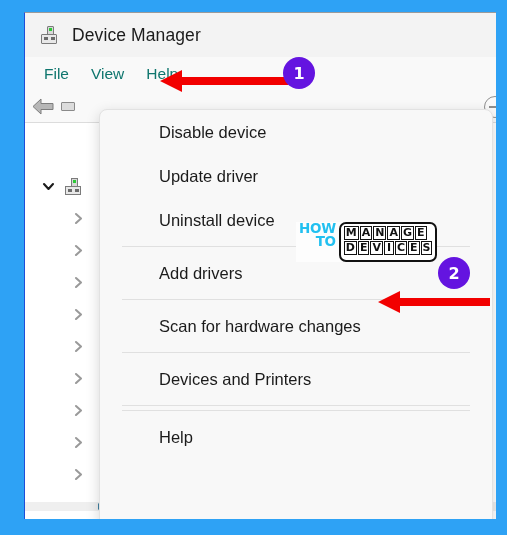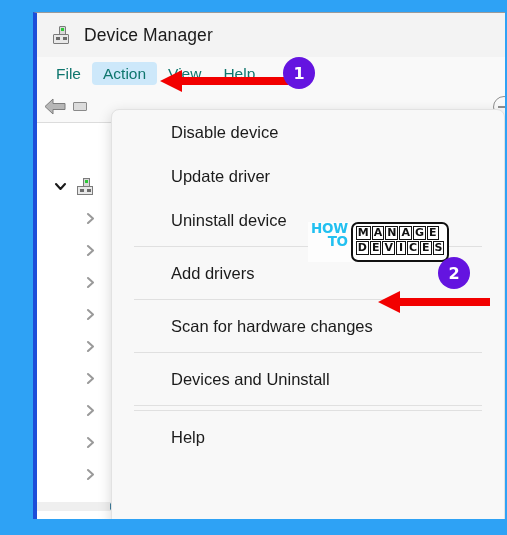--- a/index.html
+++ b/index.html
@@ -20,24 +20,24 @@
   #frame {
     position: absolute;
     left: 0; top: 0;
     width: 507px; height: 535px;
     background: #2ea2f5;
   }
 
   
   #window {
     position: absolute;
-    left: 33px;  top: 12px;
+    left: 24px;  top: 12px;
     width: 472px; height: 507px;
     background: #ffffff;
-    border-left: 4px solid #1d4ed8;
+    border-left: 1px solid #1d4ed8;
     border-top: 1px solid #9a9a9a;
     overflow: hidden;
   }
 
   
   #titlebar {
     position: absolute;
     left: 0; top: 0;
     width: 100%; height: 44px;
     background: #f3f3f3;
@@ -329,21 +329,20 @@
         <div class="led"></div>
         <div class="body"></div>
         <div class="port1"></div>
         <div class="port2"></div>
       </div>
       <div id="app-title">Device Manager</div>
     </div>
 
     <div id="menubar">
       <div class="menubar-item">File</div>
-      <div class="menubar-item active">Action</div>
       <div class="menubar-item">View</div>
       <div class="menubar-item">Help</div>
     </div>
 
     <div id="toolbar">
       <div id="tb-back">
         <svg width="21" height="17" viewBox="0 0 21 17">
           <polygon points="0,8.5 8,1 8,5.5 20,5.5 20,11.5 8,11.5 8,16" fill="#b7b7b7" stroke="#7d7d7d" stroke-width="1"></polygon>
         </svg>
       </div>
@@ -452,21 +451,21 @@
       <div class="sep"></div>
 
       <div class="mi">Add drivers</div>
 
       <div class="sep"></div>
 
       <div class="mi">Scan for hardware changes</div>
 
       <div class="sep"></div>
 
-      <div class="mi">Devices and Uninstall</div>
+      <div class="mi">Devices and Printers</div>
 
       <div class="sep"></div>
 
 
       <div class="sep"></div>
 
       <div class="mi">Help</div>
 
       <div id="watermark">
         <div id="wm-how">

